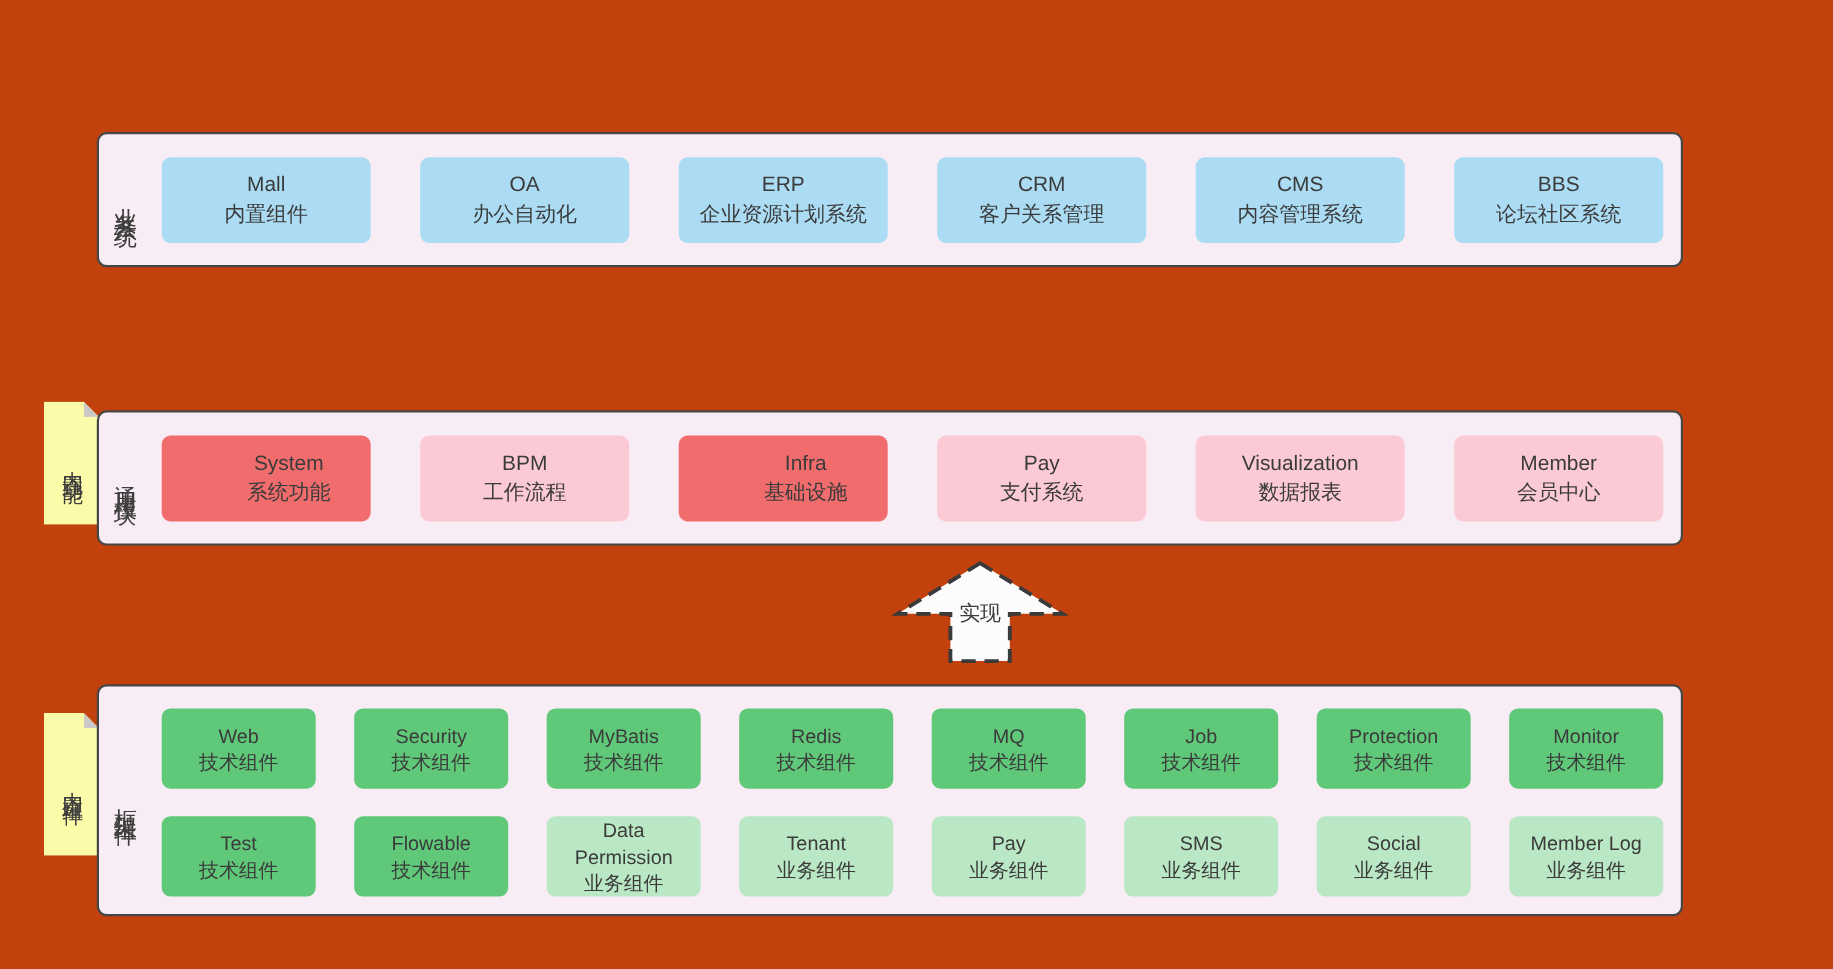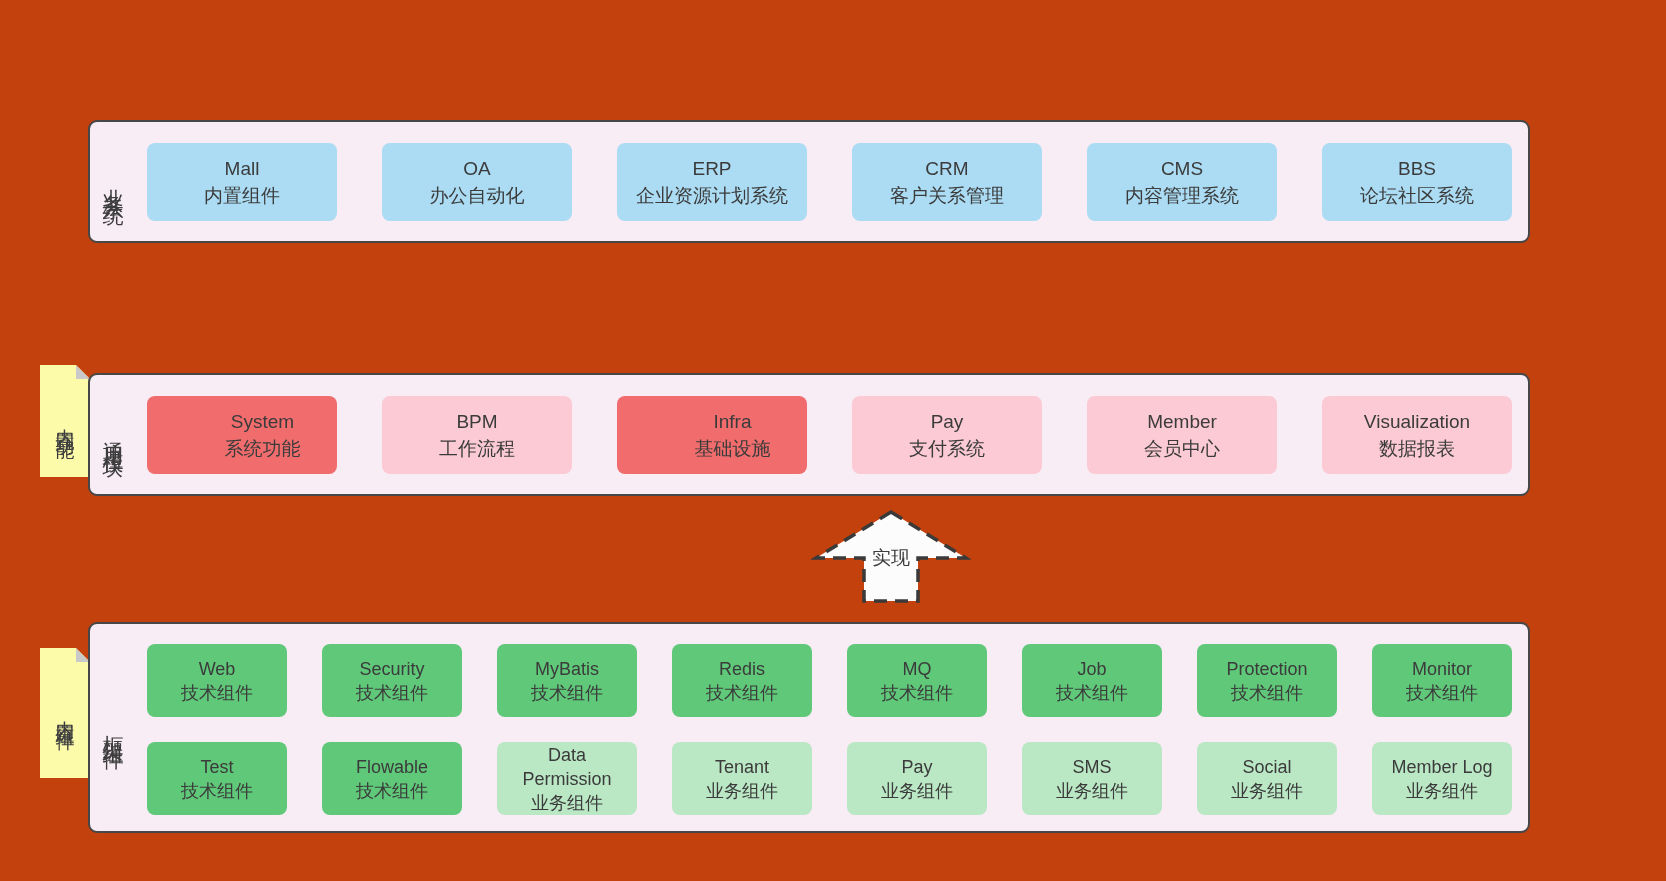--- a/index.html
+++ b/index.html
@@ -130,26 +130,26 @@
         </div>
         <div class="box box--red">
           <div class="box-name">Infra</div>
           <div class="box-desc">基础设施</div>
         </div>
         <div class="box box--pink">
           <div class="box-name">Pay</div>
           <div class="box-desc">支付系统</div>
         </div>
         <div class="box box--pink">
+          <div class="box-name">Visualization</div>
+          <div class="box-desc">数据报表</div>
+        </div>
+        <div class="box box--pink">
           <div class="box-name">Member</div>
           <div class="box-desc">会员中心</div>
-        </div>
-        <div class="box box--pink">
-          <div class="box-name">Visualization</div>
-          <div class="box-desc">数据报表</div>
         </div>
       </div>
   </div>
 
   <div class="arrow arrow-impl">
     <svg width="160" height="96" viewBox="0 0 160 96">
       <path d="M80 3 L155 49 L107 49 L107 92 L53 92 L53 49 L5 49 Z" fill="#fcfcfc" stroke="#3a3a3a" stroke-width="3.5" stroke-dasharray="13 8" stroke-linejoin="miter"></path>
     </svg>
     <span class="arrow-label">实现</span>
   </div>

